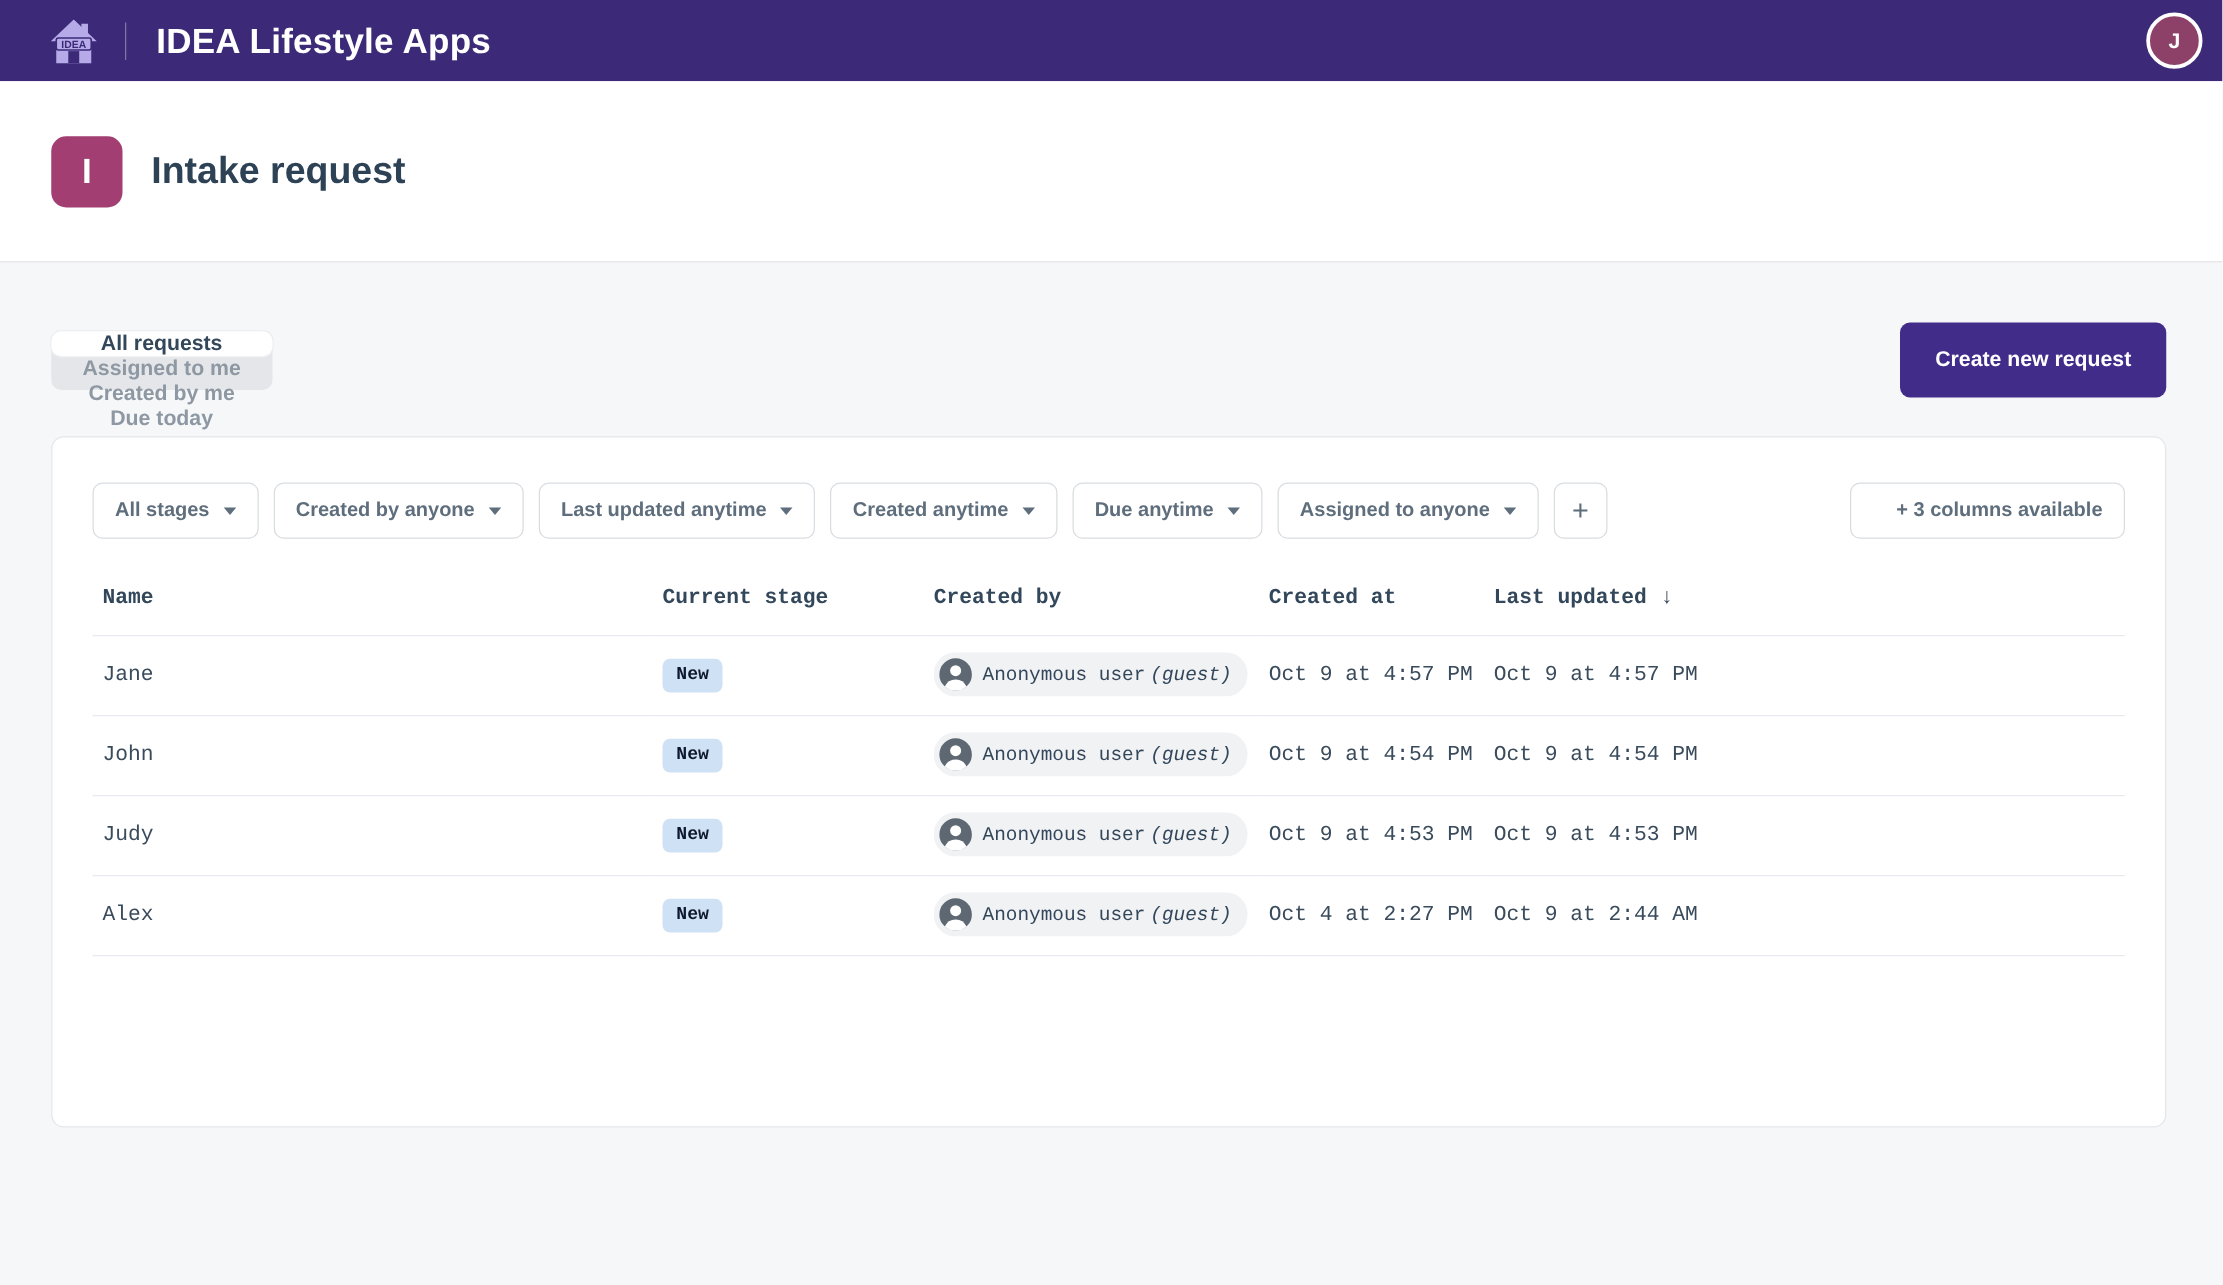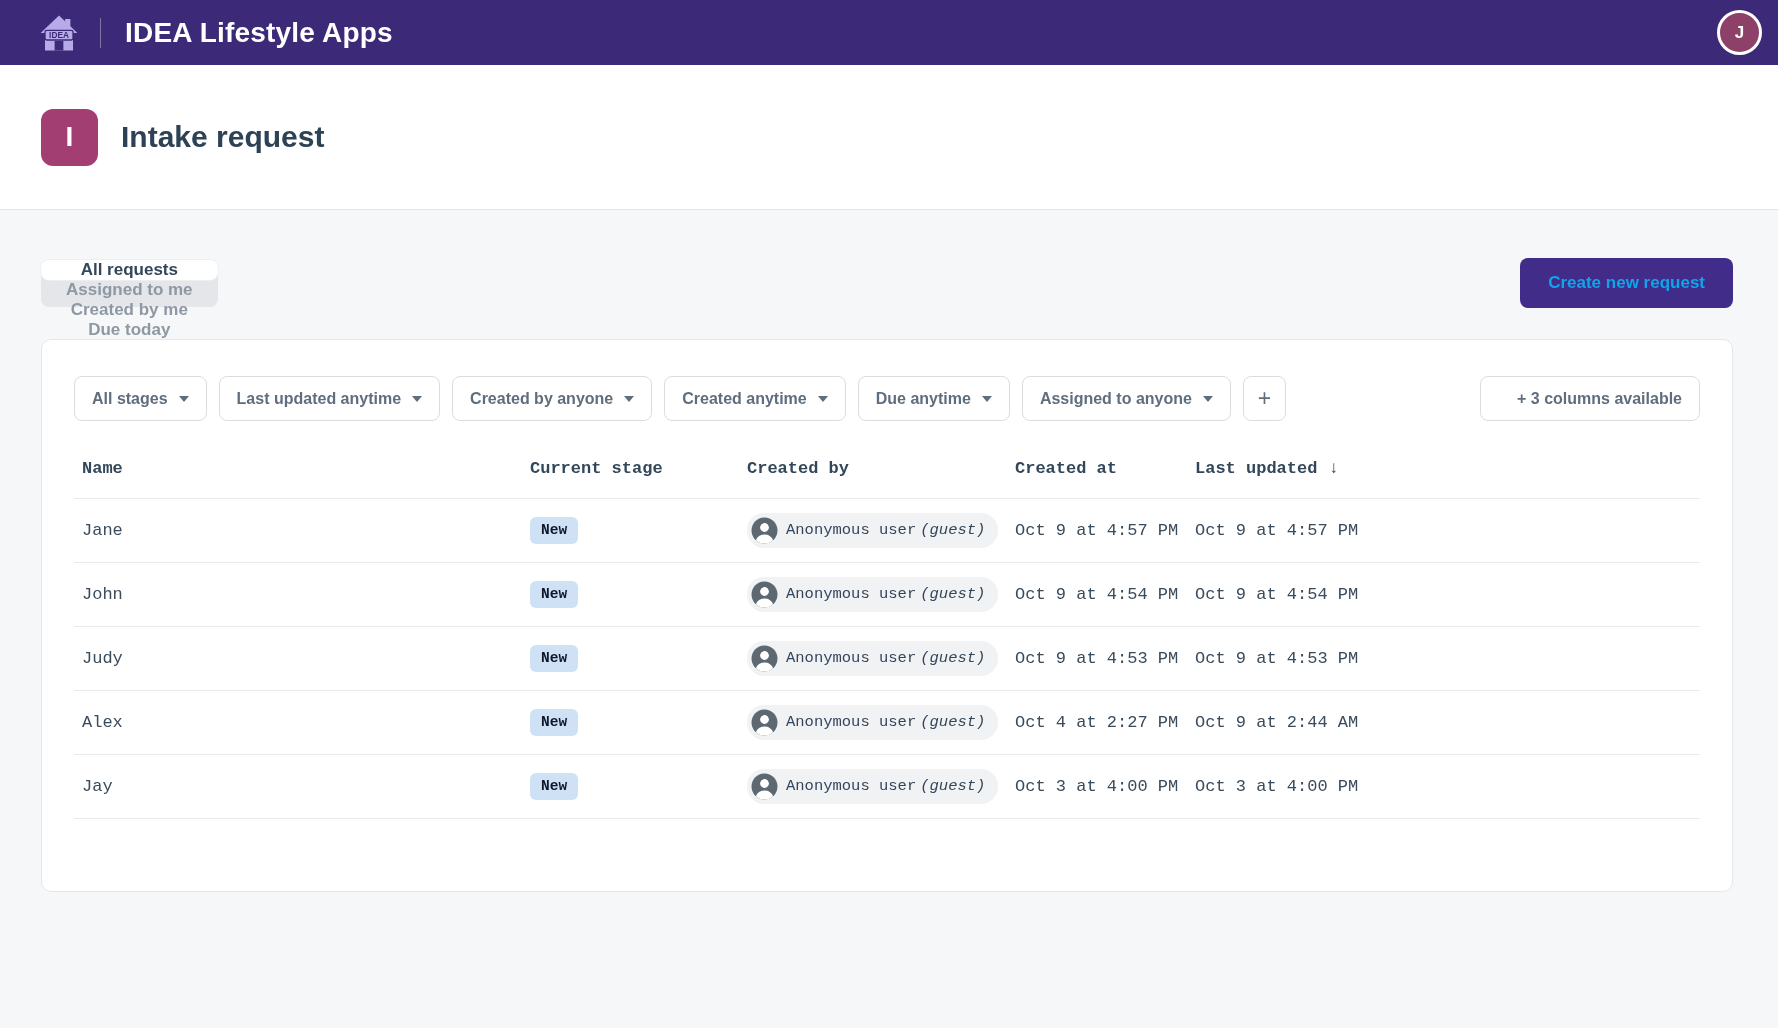--- a/index.html
+++ b/index.html
@@ -99,25 +99,25 @@
     white-space: nowrap;
   }
   .tab.active {
     background: #ffffff;
     color: #33475b;
     box-shadow: 0 0 0 1px #eceef0;
   }
   .btn-primary {
     border: none;
     background: #412c8a;
-    color: #0ea5e9;
+    color: #ffffff;
     font-family: inherit;
     font-size: 17px;
     font-weight: 700;
-    height: 50px;
+    height: 60px;
     padding: 0 28px;
     border-radius: 8px;
     cursor: pointer;
   }
 
   
   .card {
     margin-top: 31px;
     background: #ffffff;
     border: 1px solid #e4e7ea;
@@ -261,25 +261,25 @@
   </div>
 
   <div class="card">
 
     <div class="filters-row">
       <button class="filter-btn">
         <span>All stages</span>
         <span class="chevron-down"></span>
       </button>
       <button class="filter-btn">
+        <span>Created by anyone</span>
+        <span class="chevron-down"></span>
+      </button>
+      <button class="filter-btn">
         <span>Last updated anytime</span>
-        <span class="chevron-down"></span>
-      </button>
-      <button class="filter-btn">
-        <span>Created by anyone</span>
         <span class="chevron-down"></span>
       </button>
       <button class="filter-btn">
         <span>Created anytime</span>
         <span class="chevron-down"></span>
       </button>
       <button class="filter-btn">
         <span>Due anytime</span>
         <span class="chevron-down"></span>
       </button>
@@ -374,34 +374,17 @@
                 <circle cx="13.5" cy="10.5" r="4.4" fill="#ffffff"></circle>
                 <path d="M4.8 23.2 a9.5 9.5 0 0 1 17.4 0 A13 13 0 0 1 4.8 23.2 Z" fill="#ffffff"></path>
               </svg>
               <span class="pill-text">Anonymous user</span>
               <span class="pill-text guest">(guest)</span>
             </span>
           </td>
           <td>Oct 4 at 2:27 PM</td>
           <td>Oct 9 at 2:44 AM</td>
         </tr>
-        <tr class="data-row">
-          <td>Jay</td>
-          <td><span class="badge">New</span></td>
-          <td>
-            <span class="pill">
-              <svg width="27" height="27" viewBox="0 0 27 27">
-                <circle cx="13.5" cy="13.5" r="13" fill="#5d6873"></circle>
-                <circle cx="13.5" cy="10.5" r="4.4" fill="#ffffff"></circle>
-                <path d="M4.8 23.2 a9.5 9.5 0 0 1 17.4 0 A13 13 0 0 1 4.8 23.2 Z" fill="#ffffff"></path>
-              </svg>
-              <span class="pill-text">Anonymous user</span>
-              <span class="pill-text guest">(guest)</span>
-            </span>
-          </td>
-          <td>Oct 3 at 4:00 PM</td>
-          <td>Oct 3 at 4:00 PM</td>
-        </tr>
       </tbody>
     </table>
 
   </div>
 </main>
 
 </body></html>

